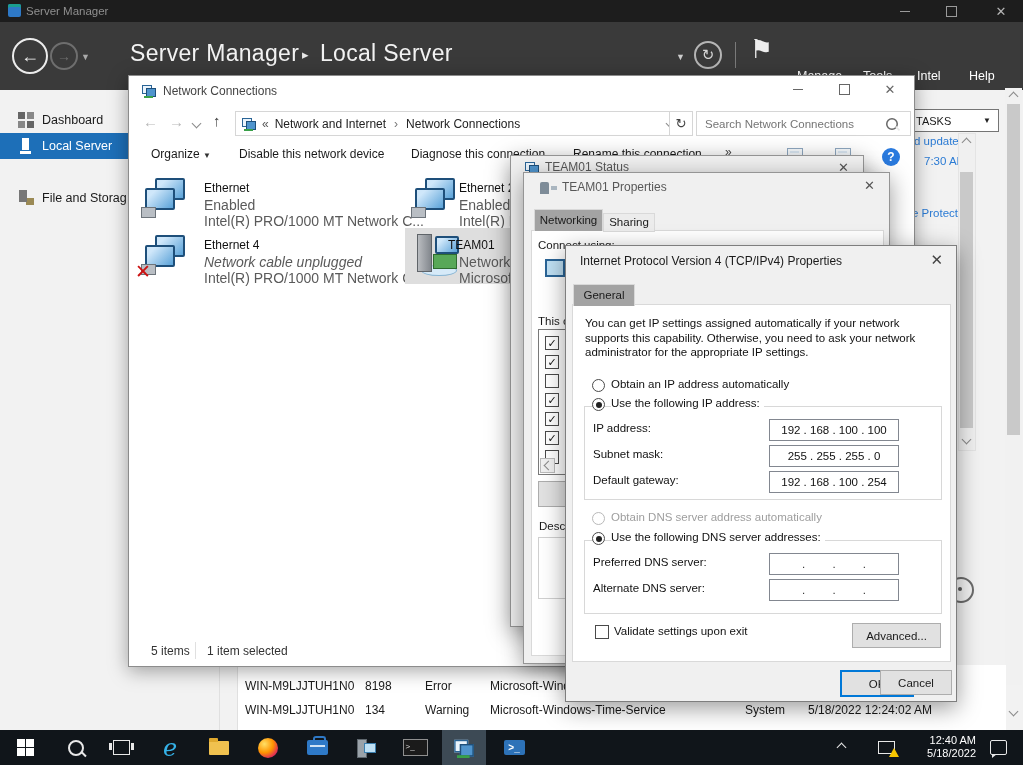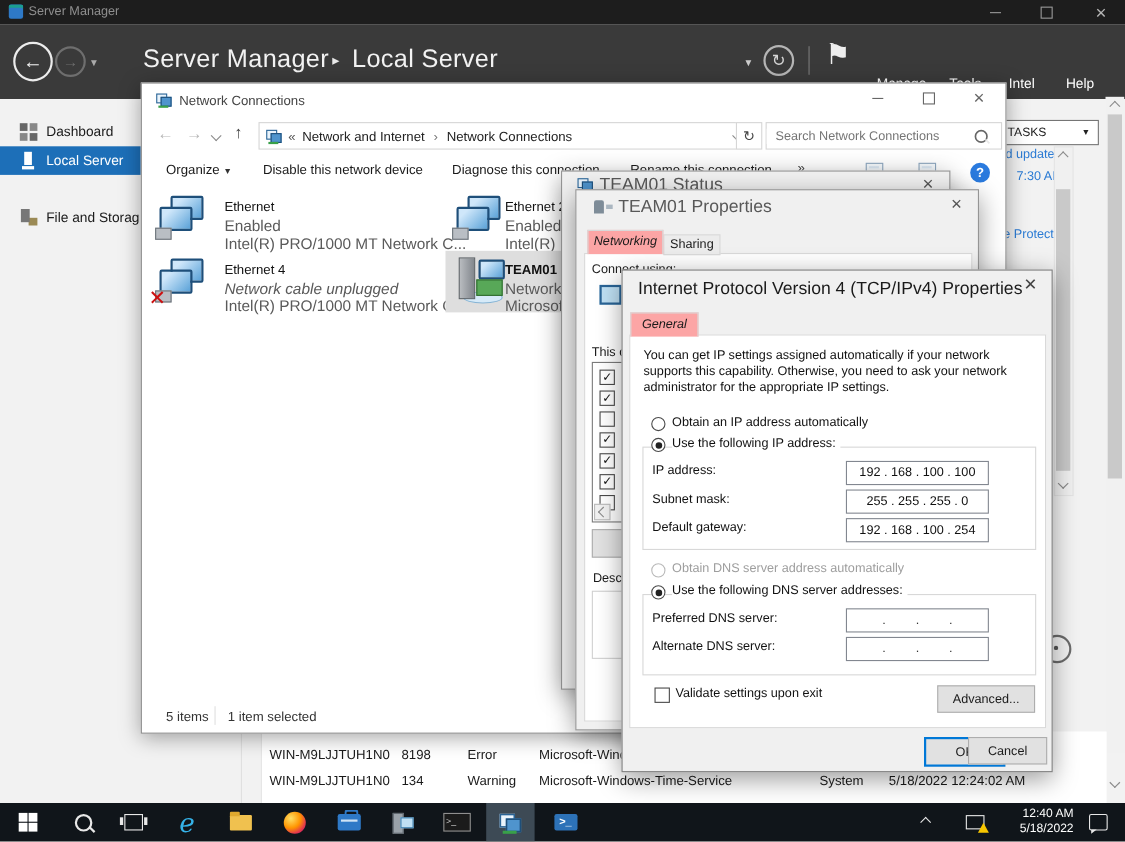--- a/index.html
+++ b/index.html
@@ -26,24 +26,24 @@
   .sbico{width:16px;height:16px;margin:0 8px 0 18px;flex:none;position:relative;}
   .grid4{background:linear-gradient(#666,#666) 0 0/7px 7px no-repeat,linear-gradient(#888,#888) 9px 0/7px 7px no-repeat,
          linear-gradient(#888,#888) 0 9px/7px 7px no-repeat,linear-gradient(#666,#666) 9px 9px/7px 7px no-repeat;}
   .srvbar{background:linear-gradient(#fff,#fff) 4px 0/7px 12px no-repeat,linear-gradient(#fff,#fff) 2px 13px/11px 3px no-repeat;}
   .srvgray{background:linear-gradient(#777,#777) 2px 0/7px 11px no-repeat,linear-gradient(#999,#999) 10px 5px/5px 9px no-repeat,
            linear-gradient(#777,#777) 1px 12px/9px 3px no-repeat;}
   .srvfold{background:linear-gradient(#777,#777) 1px 0/8px 12px no-repeat,linear-gradient(#9b8a55,#9b8a55) 8px 8px/8px 7px no-repeat;}
   
   .window{position:absolute;background:#fff;border:1px solid #8c8c8c;box-shadow:0 4px 18px rgba(0,0,0,.35);}
   .dialog{position:absolute;background:#f0f0f0;border:1px solid #959595;box-shadow:0 6px 22px rgba(0,0,0,.4);}
-  .dlg-title{position:absolute;font-size:16px;color:#585858;white-space:nowrap;}
+  .dlg-title{position:absolute;font-size:12px;color:#585858;white-space:nowrap;}
   .closex{position:absolute;color:#555;font-size:13px;line-height:13px;cursor:default;}
   .tab{position:absolute;font-size:11.5px;color:#1a1a1a;text-align:center;}
-  .tab.on{background:#fca5a5;border:1px solid #d9d9d9;border-bottom:none;z-index:3;font-style:italic;}
+  .tab.on{background:#a3a3a3;border:1px solid #d9d9d9;border-bottom:none;z-index:3;}
   .tab.off{background:#ececec;border:1px solid #d9d9d9;}
   .panel{position:absolute;background:#fff;border:1px solid #d9d9d9;}
   .gbox{position:absolute;border:1px solid #d8d8d8;}
   .btn{position:absolute;background:#e1e1e1;border:1px solid #adadad;font-size:11.5px;color:#1a1a1a;
        display:flex;align-items:center;justify-content:center;}
   .btn.def{border:2px solid #0078d7;}
   .radio{position:absolute;width:11px;height:11px;border:1px solid #4a4a4a;border-radius:50%;background:#fff;}
   .radio.on::after{content:"";position:absolute;left:2.5px;top:2.5px;width:6px;height:6px;border-radius:50%;background:#222;}
   .radio.dis{border-color:#b9b9b9;}
   .cbx{position:absolute;width:12px;height:12px;border:1px solid #4a4a4a;background:#fff;font-size:11px;line-height:12px;text-align:center;color:#111;}
@@ -283,21 +283,21 @@
       <span class="txt conn-sub" style="left:75px;top:194px;">Intel(R) PRO/1000 MT Network C...</span>
     </div>
     <div>
       <span class="ab" style="left:276px;top:152px;width:240px;height:56px;background:#dedede;"></span>
       <span class="netico" style="left:282px;top:156px;">
         <span class="ab" style="left:10px;bottom:0;width:34px;height:9px;background:#d6eaf8;border:1px solid #86b4d4;border-radius:50%;"></span>
         <span class="ab" style="left:6px;top:2px;width:13px;height:36px;background:linear-gradient(90deg,#b9bcc0,#82878d);border:1px solid #5f6469;"></span>
         <span class="mon" style="left:24px;top:4px;width:20px;height:14px;"></span>
         <span class="ab" style="left:22px;top:22px;width:22px;height:13px;background:#58a858;border:1px solid #2f6b2f;"></span>
       </span>
-      <span class="txt conn-name" style="left:330px;top:162px;font-weight:bold;">TEAM01</span>
+      <span class="txt conn-name" style="left:319px;top:162px;">TEAM01</span>
       <span class="txt conn-sub" style="left:330px;top:178px;">Network 2</span>
       <span class="txt conn-sub" style="left:330px;top:194px;">Microsoft Network Adapter Multiplexo</span>
     </div>
 
     <span class="txt" style="left:22px;top:568px;font-size:12px;color:#333;">5 items</span>
     <span class="vline" style="left:66px;top:566px;height:17px;"></span>
     <span class="txt" style="left:78px;top:568px;font-size:12px;color:#333;">1 item selected</span>
   </div>
 
   <div class="dialog" style="left:510px;top:155px;width:352px;height:470px;">

